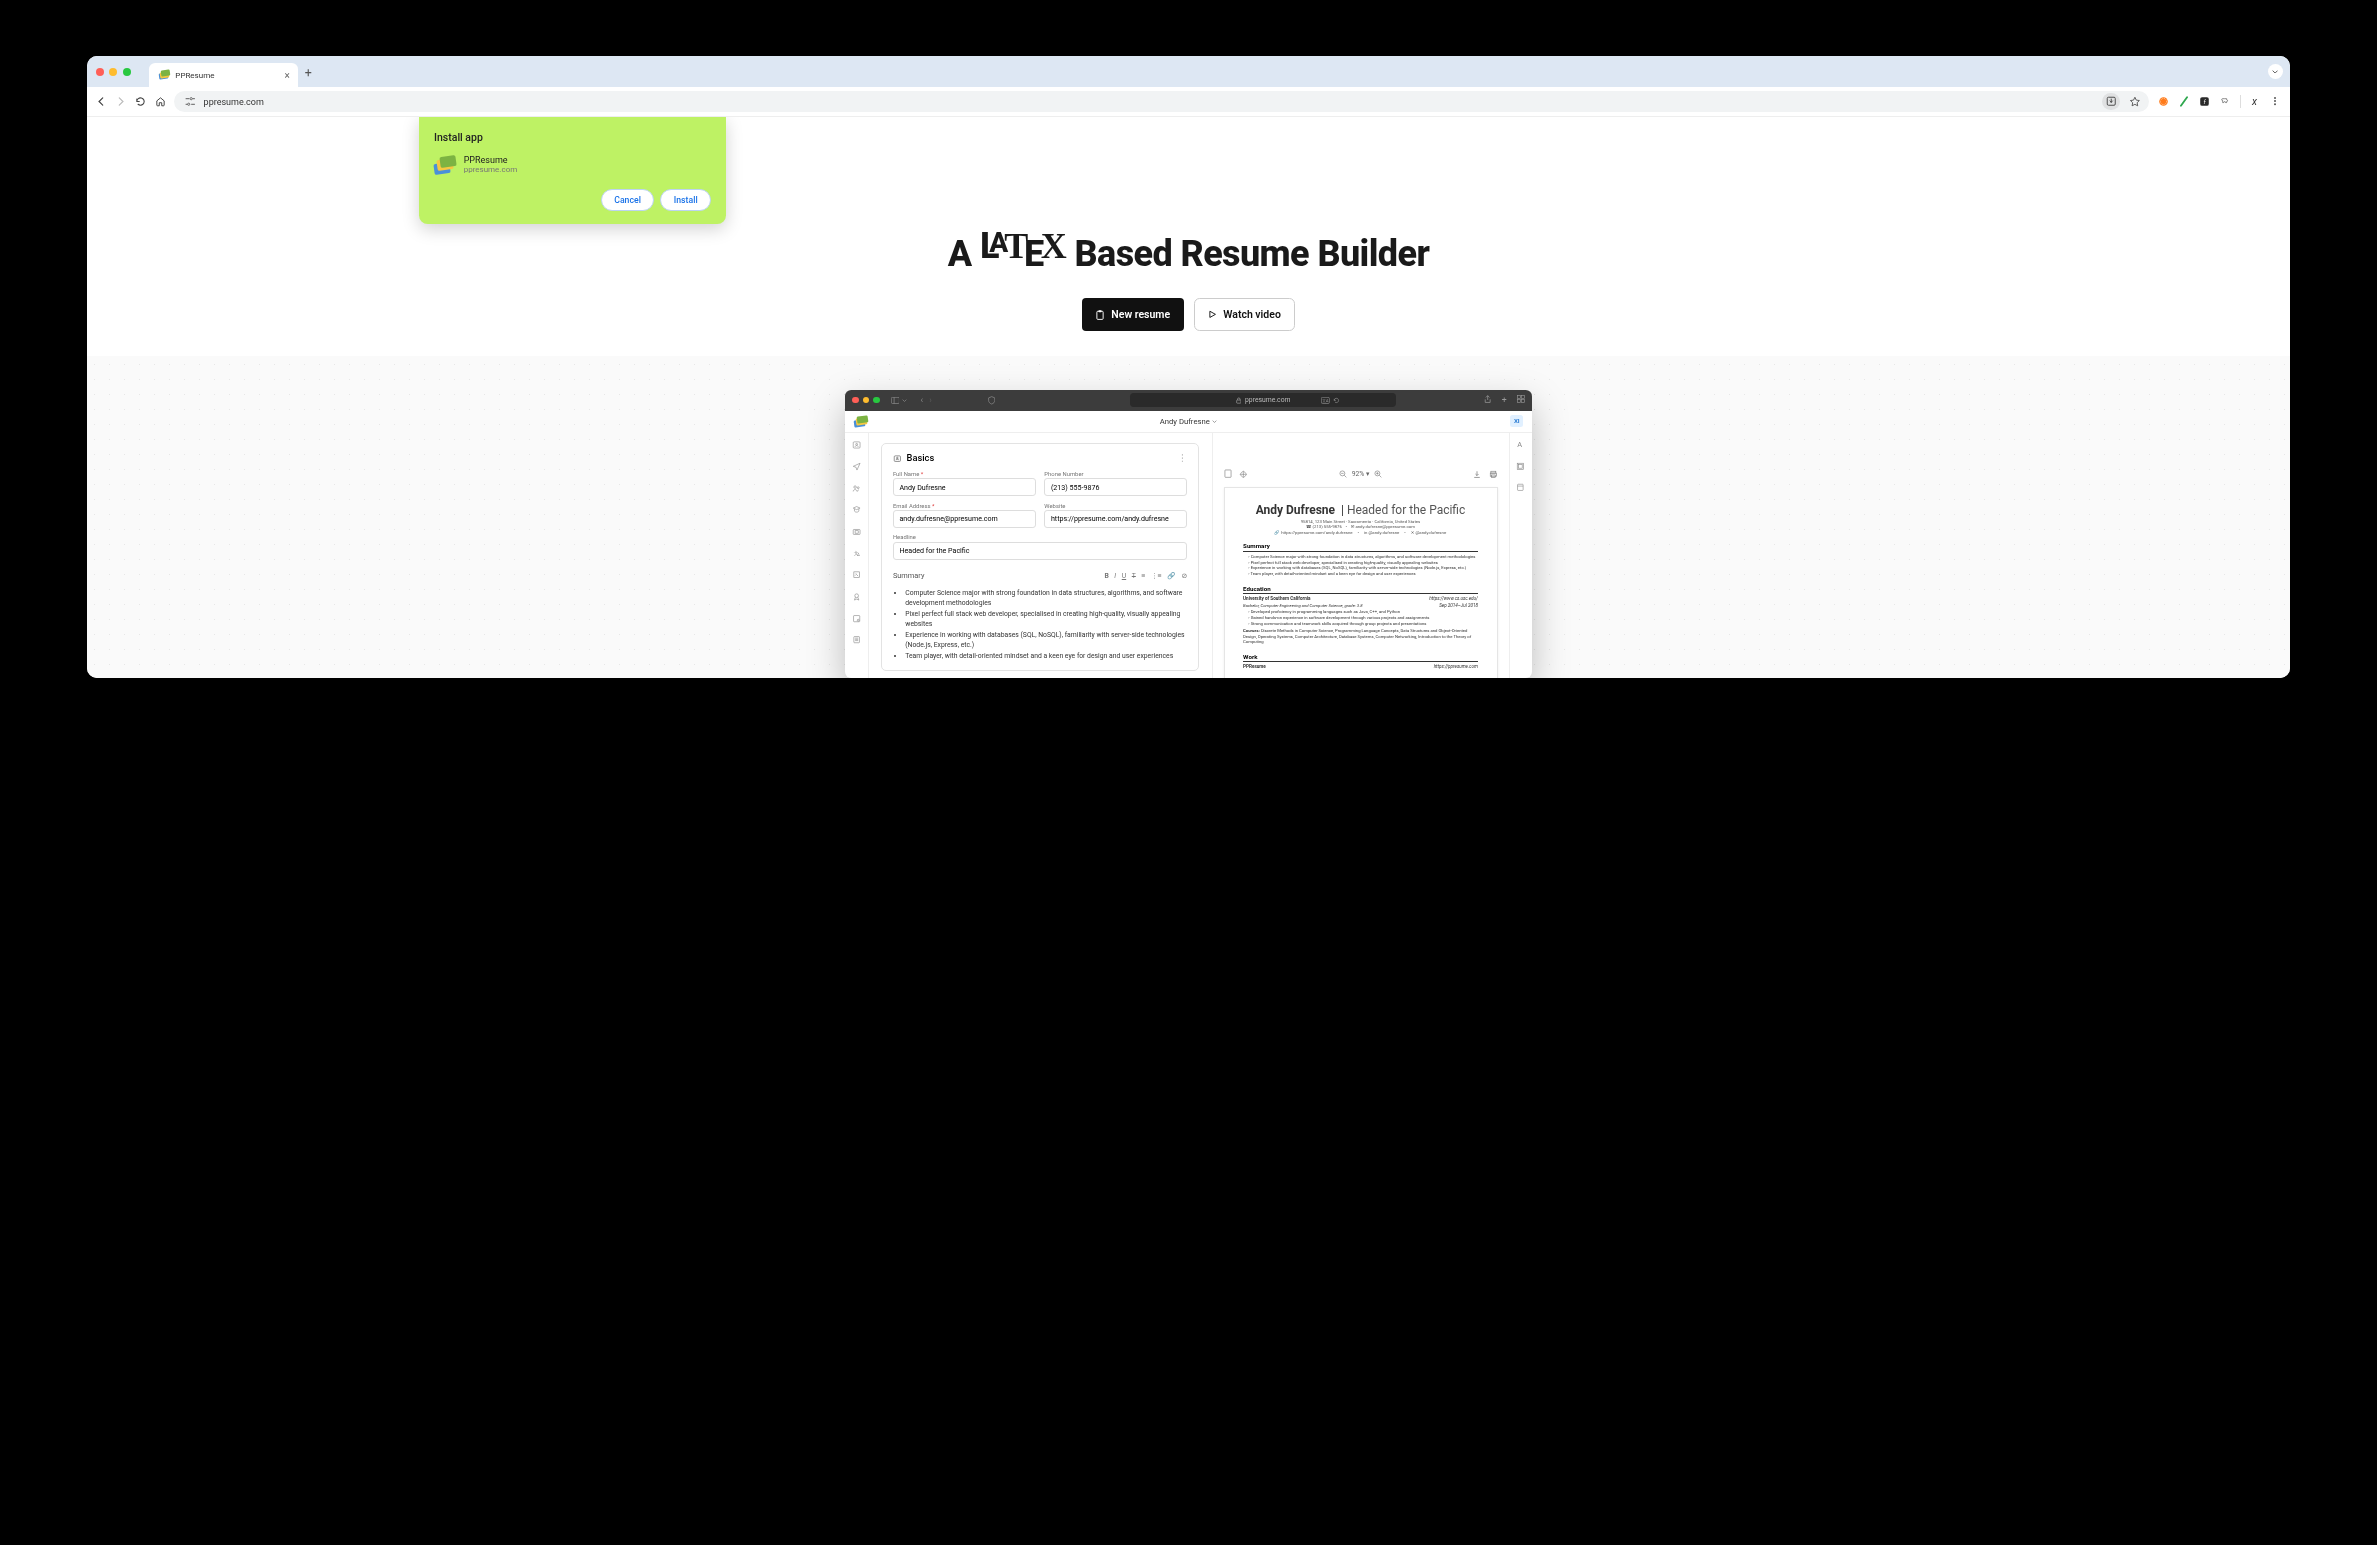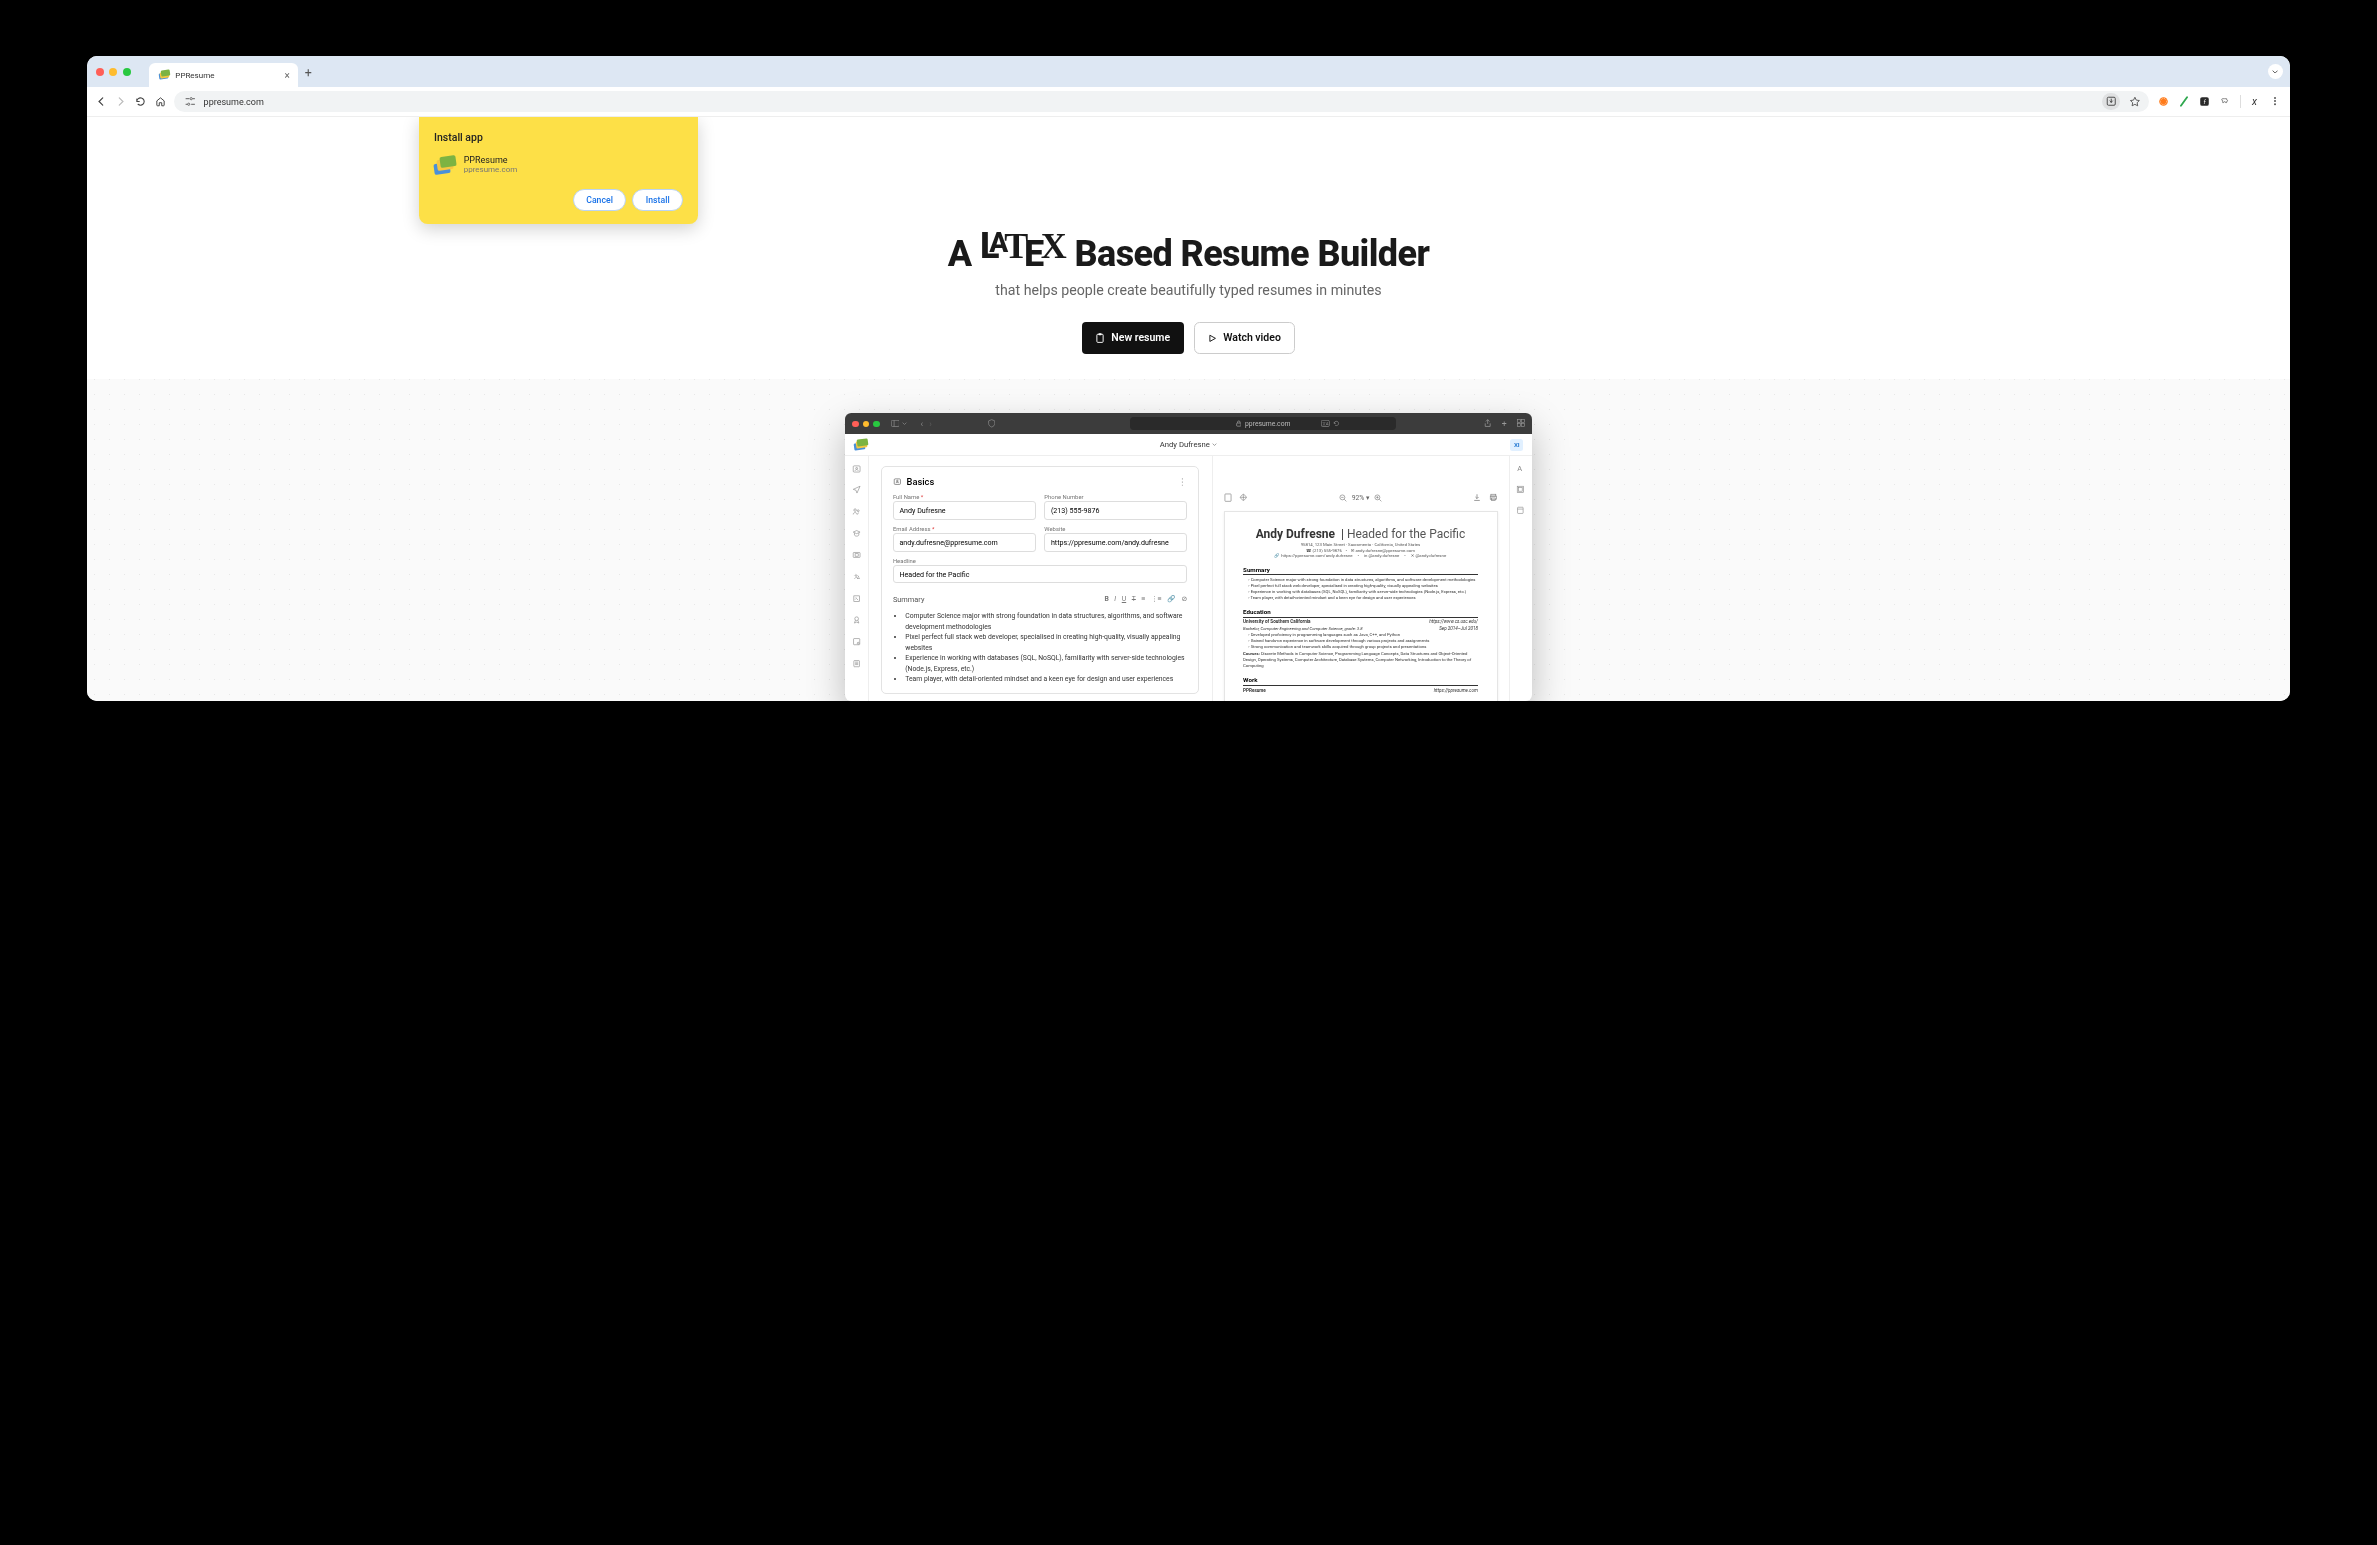--- a/index.html
+++ b/index.html
@@ -122,21 +122,21 @@
 .ss-section-body ul li::before { content: "◦ "; }
 .ss-edu-row { display: flex; justify-content: space-between; font-size: 4.6px; }
 .ss-edu-row .l { font-weight: 700; }
 .ss-edu-row .r { font-style: italic; }
 .ss-edu-sub { font-size: 4.2px; font-style: italic; }
 
 .ss-rightbar { width: 23.5px; border-left: 0.6px solid #eee; display: flex; flex-direction: column; align-items: center; padding: 7.4px 0; gap: 12.4px; color: #888; }
 .ss-rightbar > div { font-size: 8.7px; cursor:pointer; }
 
 
-.install-popup { position: absolute; top: 0; left: 332px; width: 279px; background: #fde047; border-radius: 0 0 8.7px 8.7px; box-shadow: 0 5px 17.3px rgba(0,0,0,0.18); padding: 13.6px 15px 12.4px; z-index: 100; }
+.install-popup { position: absolute; top: 0; left: 332px; width: 307px; background: #bef264; border-radius: 0 0 8.7px 8.7px; box-shadow: 0 5px 17.3px rgba(0,0,0,0.18); padding: 13.6px 15px 12.4px; z-index: 100; }
 .install-title { font-size: 10.5px; font-weight: 500; color: #222; margin-bottom: 11px; }
 .install-app { display: flex; gap: 8.7px; align-items: center; margin-bottom: 15px; }
 .install-app-icon { width: 21px; height: 17.3px; }
 .install-app-icon .favicon-stack { width:21px; height:17.3px; }
 .install-app-icon .favicon-stack span { width:16px; height:10.5px; border-radius:1.9px;}
 .install-app-icon .favicon-stack span:nth-child(1){top:6.8px;left:0;}
 .install-app-icon .favicon-stack span:nth-child(2){top:3.4px;left:3.1px;}
 .install-app-icon .favicon-stack span:nth-child(3){top:0;left:6.2px;}
 .install-app-name { font-size: 9px; color: #222; }
 .install-app-domain { font-size: 8px; color: #777; margin-top: 0.6px; }
@@ -284,21 +284,20 @@
         <button class="install-btn">Cancel</button>
         <button class="install-btn primary">Install</button>
       </div>
     </div>
 
 
     <div class="hero">
       <h1 class="hero-title">
         <span>A </span><span class="latex"><span class="la">L</span><span class="a">A</span>T<span class="e">E</span>X</span><span> Based Resume Builder</span>
       </h1>
-      <p class="hero-sub">that helps people create beautifully typed resumes in minutes</p>
       <div class="hero-buttons">
         <button class="btn-primary">
           <svg width="10" height="10" viewBox="0 0 16 16">
               <rect x="3" y="2" width="10" height="13" rx="1.5" stroke="#fff" stroke-width="1.5" fill="none"></rect>
               <rect x="5.5" y="0.5" width="5" height="3" rx="1" fill="#fff"></rect>
             </svg>
           <span>New resume</span>
         </button>
         <button class="btn-secondary">
           <svg width="8.7" height="8.7" viewBox="0 0 14 14">

